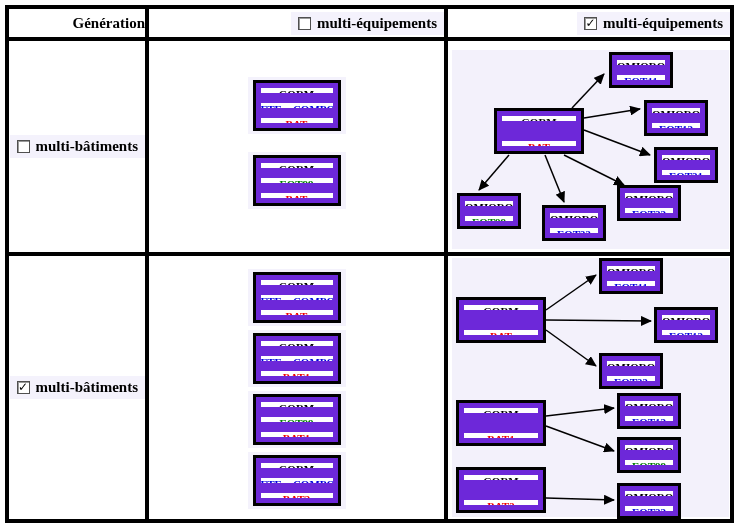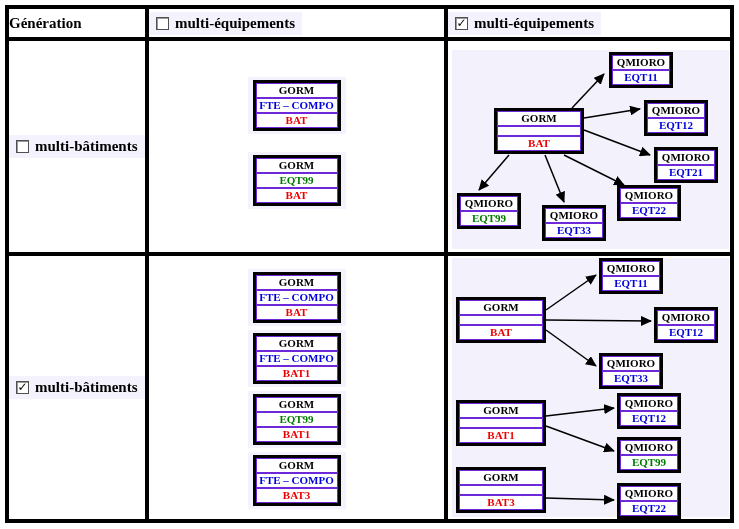--- a/index.html
+++ b/index.html
@@ -2,32 +2,32 @@
 <html><head>
 <meta charset="utf-8">
 <style>
   html,body{margin:0;padding:0;background:#fff;}
   .page{position:relative;width:739px;height:529px;background:#fff;overflow:hidden;
         font-family:"Liberation Serif","DejaVu Serif",serif;font-weight:bold;}
   .tbl{position:absolute;left:5px;top:5px;width:729px;height:518px;box-sizing:border-box;
        border:4px solid #000;background:#000;display:grid;
        grid-template-columns:136px 295px 282px;grid-template-rows:28px 211px 263px;gap:4px;}
   .cell{background:#fff;position:relative;overflow:hidden;}
-  .hdrcell{display:flex;align-items:center;justify-content:flex-start;}
+  .hdrcell{display:flex;align-items:center;justify-content:flex-end;}
   .hl{background:#f4f2fc;padding:3px 7px;font-size:15px;color:#000;display:inline-flex;
       align-items:center;gap:6px;white-space:nowrap;}
   .checkbox{width:13px;height:13px;box-sizing:border-box;background:#fff;border:1px solid #505050;
             box-shadow:inset 1px 1px 0 #9a9a9a;display:inline-flex;align-items:center;justify-content:center;
             font-size:12px;line-height:11px;color:#000;font-family:"DejaVu Sans",sans-serif;}
   .midcell{display:flex;flex-direction:column;align-items:center;}
   .mid-r1{padding-top:36px;gap:18px;}
   .mid-r2{padding-top:13px;gap:4px;}
   .ebox-wrap{background:#f4f2fc;padding:3px 5px;}
   .ebox{box-sizing:border-box;border:3px solid #000;background:#fff;}
-  .ebox .row{box-sizing:border-box;border:1px solid #6d28d9;height:15px;line-height:13px;
+  .ebox .row{box-sizing:border-box;border:5px solid #6d28d9;height:15px;line-height:13px;
              font-size:11px;text-align:center;overflow:hidden;white-space:nowrap;}
   .ebox .row.blank{height:10px;}
   .ebox-wrap .ebox{width:88px;}
   .panel{position:absolute;background:#f3f1fb;}
   .panel-r1{left:4px;top:9px;right:1px;bottom:3px;}
   .panel-r2{left:4px;top:2px;right:1px;bottom:2px;}
   .panel .ebox{position:absolute;}
   .panel svg{position:absolute;left:0;top:0;width:100%;height:100%;pointer-events:none;}
 </style>
 </head>

